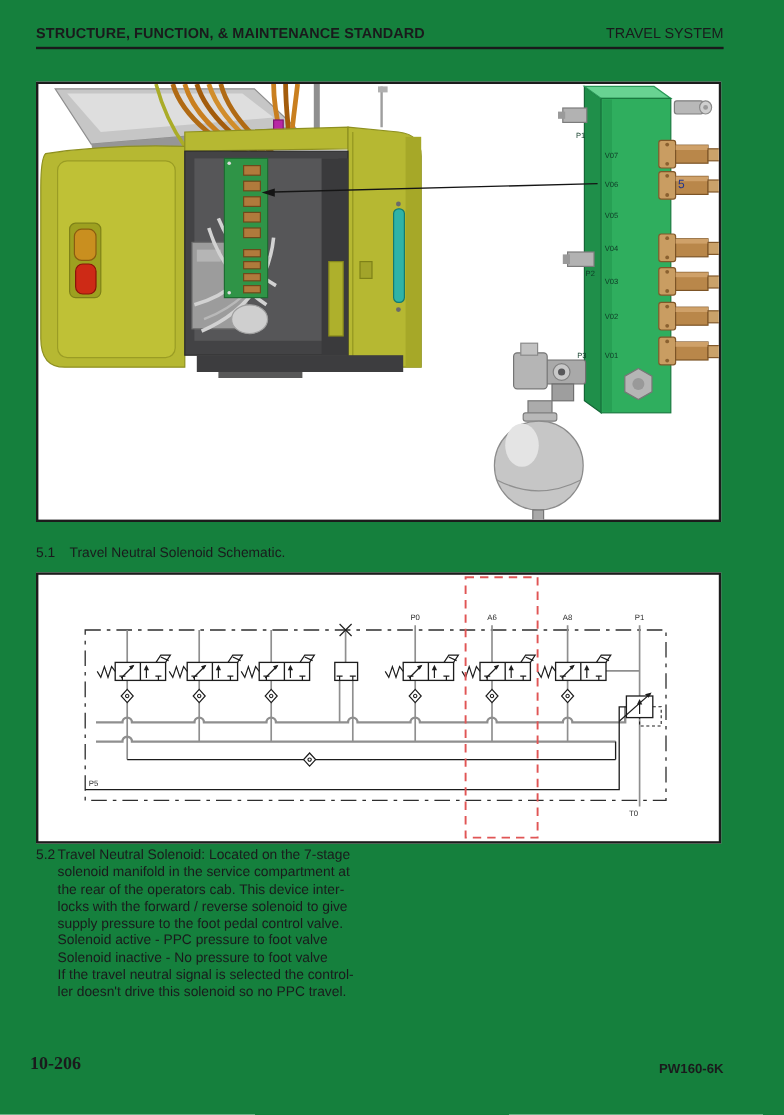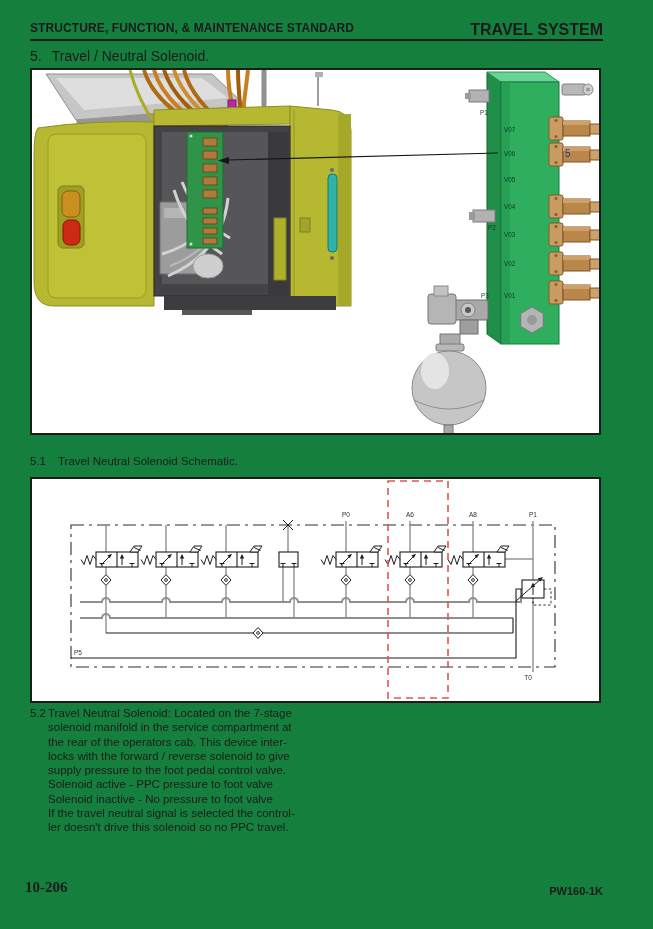--- a/index.html
+++ b/index.html
@@ -1,19 +1,19 @@
 <!DOCTYPE html>
 <html><head>
 <meta charset="utf-8">
 <style>
   html,body{margin:0;padding:0;background:#fff;}
   .page{position:relative;width:653px;height:929px;background:#15803d;overflow:hidden;
         font-family:"Liberation Sans",sans-serif;color:#1a1a1c;}
   .hdr-left{position:absolute;left:30px;top:21px;font-size:12px;font-weight:bold;letter-spacing:.1px;}
-  .hdr-right{position:absolute;right:50px;top:21px;font-size:16px;font-weight:bold;}
+  .hdr-right{position:absolute;right:50px;top:21px;font-size:12px;font-weight:normal;}
   .hdr-rule{position:absolute;left:30px;top:39px;width:573px;height:2px;background:#1a1a1c;}
   .h5{position:absolute;left:30px;top:48px;font-size:14px;}
   .h5 .num{margin-right:10px;}
   .figbox{position:absolute;left:30px;border:2px solid #1c1c1c;background:#fff;}
   .fig1{top:68px;width:567px;height:363px;}
   .fig2{top:477px;width:567px;height:222px;}
   .h51{position:absolute;left:30px;top:455px;font-size:11.5px;}
   .h51 .num{margin-right:12px;}
   .para{position:absolute;left:30px;top:706px;width:300px;font-size:11.5px;line-height:14.3px;padding-left:18px;}
   .para .num{position:absolute;left:0;top:0;}
@@ -28,23 +28,20 @@
 </style>
 </head>
 <body>
 
 <div class="page">
 
   <span class="hdr-left">STRUCTURE, FUNCTION, &amp; MAINTENANCE STANDARD</span>
   <span class="hdr-right">TRAVEL SYSTEM</span>
   <div class="hdr-rule"></div>
 
-  <div class="h5">
-    <span class="num">5.</span><span>Travel / Neutral Solenoid.</span>
-  </div>
 
   <div class="figbox fig1">
     <svg width="567" height="363" viewBox="0 0 567 363">
 
       <g>
 
         <polygon points="14,4 180,4 214,36 44,50" fill="#c6c6c6" stroke="#8f8f8f" stroke-width="1"></polygon>
         <polygon points="24,8 170,8 196,28 52,40" fill="#dedede"></polygon>
         <polygon points="44,50 214,36 216,44 46,58" fill="#969696"></polygon>
 
@@ -278,14 +275,14 @@
 the rear of the operators cab. This device inter-
 locks with the forward / reverse solenoid to give
 supply pressure to the foot pedal control valve.
 Solenoid active  - PPC pressure to foot valve
 Solenoid inactive - No pressure to foot valve
 If the travel neutral signal is selected the control-
 ler doesn't drive this solenoid so no PPC travel.</span>
   </div>
 
   <div class="ftr-left">10-206</div>
-  <div class="ftr-right">PW160-1K</div>
+  <div class="ftr-right">PW160-6K</div>
 </div>
 
 </body></html>

